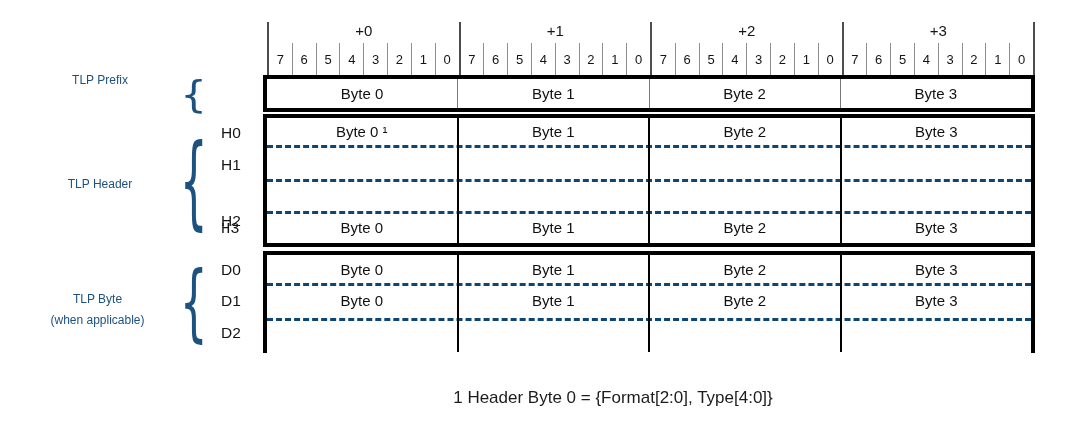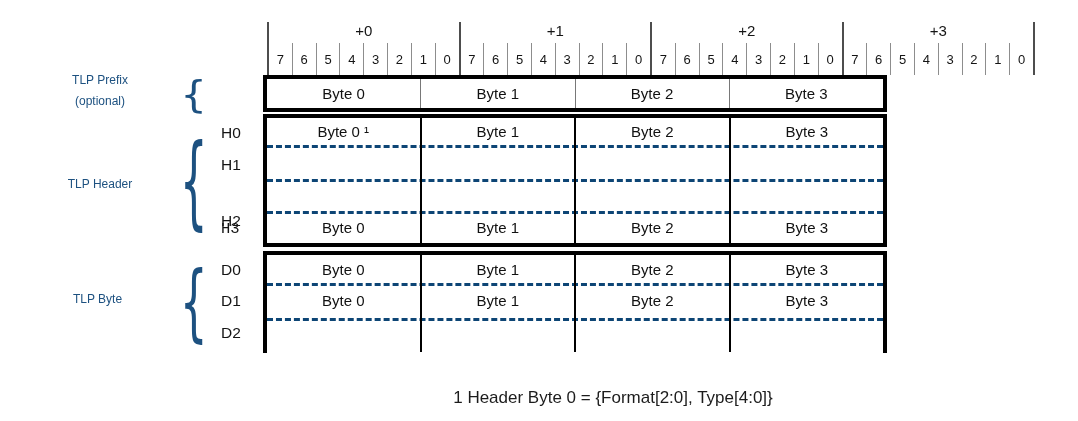--- a/index.html
+++ b/index.html
@@ -15,21 +15,21 @@
   }
   .bit-group { flex:1; position:relative; border-left:2px solid #4d4d4d; box-sizing:border-box; }
   .group-label { position:absolute; top:0; left:0; right:0; text-align:center;
                  font-size:15px; color:#141414; }
   .bits { position:absolute; left:0; right:0; bottom:0; height:32px; display:flex; }
   .bit  { flex:1; display:flex; align-items:center; justify-content:center;
           font-size:13px; color:#141414; border-left:1px solid #8d8d8d; box-sizing:border-box; }
   .bit:first-child { border-left:none; }
 
   
-  .box { position:absolute; left:263px; width:624px; box-sizing:border-box;
+  .box { position:absolute; left:263px; width:772px; box-sizing:border-box;
          border:4px solid #000; background:#fff; }
   .prefix-box { top:75px; height:37px; display:flex; }
   .pcell { flex:1; border-left:1px solid #787878; display:flex; align-items:center;
            justify-content:center; font-size:15px; color:#111; box-sizing:border-box; }
   .pcell:first-child { border-left:none; }
 
   .header-box { top:114px; height:133px; }
   .data-box   { top:251px; height:102px; border-bottom:none; }
 
   .grid-row { display:flex; position:relative; z-index:1; }
@@ -117,35 +117,35 @@
           <div class="bit">3</div>
           <div class="bit">2</div>
           <div class="bit">1</div>
           <div class="bit">0</div>
         </div>
       </div>
     </div>
 
   <div class="blue-label lbl-prefix">
     <div>TLP Prefix</div>
-    <div>(optional)</div>
   </div>
   <div class="brace brace-prefix">
     <span>{</span>
   </div>
 
   <div class="blue-label lbl-header">
     <div>TLP Header</div>
   </div>
   <div class="brace brace-header">
     <span>{</span>
   </div>
 
   <div class="blue-label lbl-data">
     <div>TLP Byte</div>
+    <div>(when applicable)</div>
   </div>
   <div class="brace brace-data">
     <span>{</span>
   </div>
 
   <div>
       <div class="row-label" style="top: 124px;">H0</div>
       <div class="row-label" style="top: 156px;">H1</div>
       <div class="row-label" style="top: 188px; margin-top: 24px;">H2</div>
       <div class="row-label" style="top: 220px; font-family: Liberation Mono, monospace;">H3</div>

